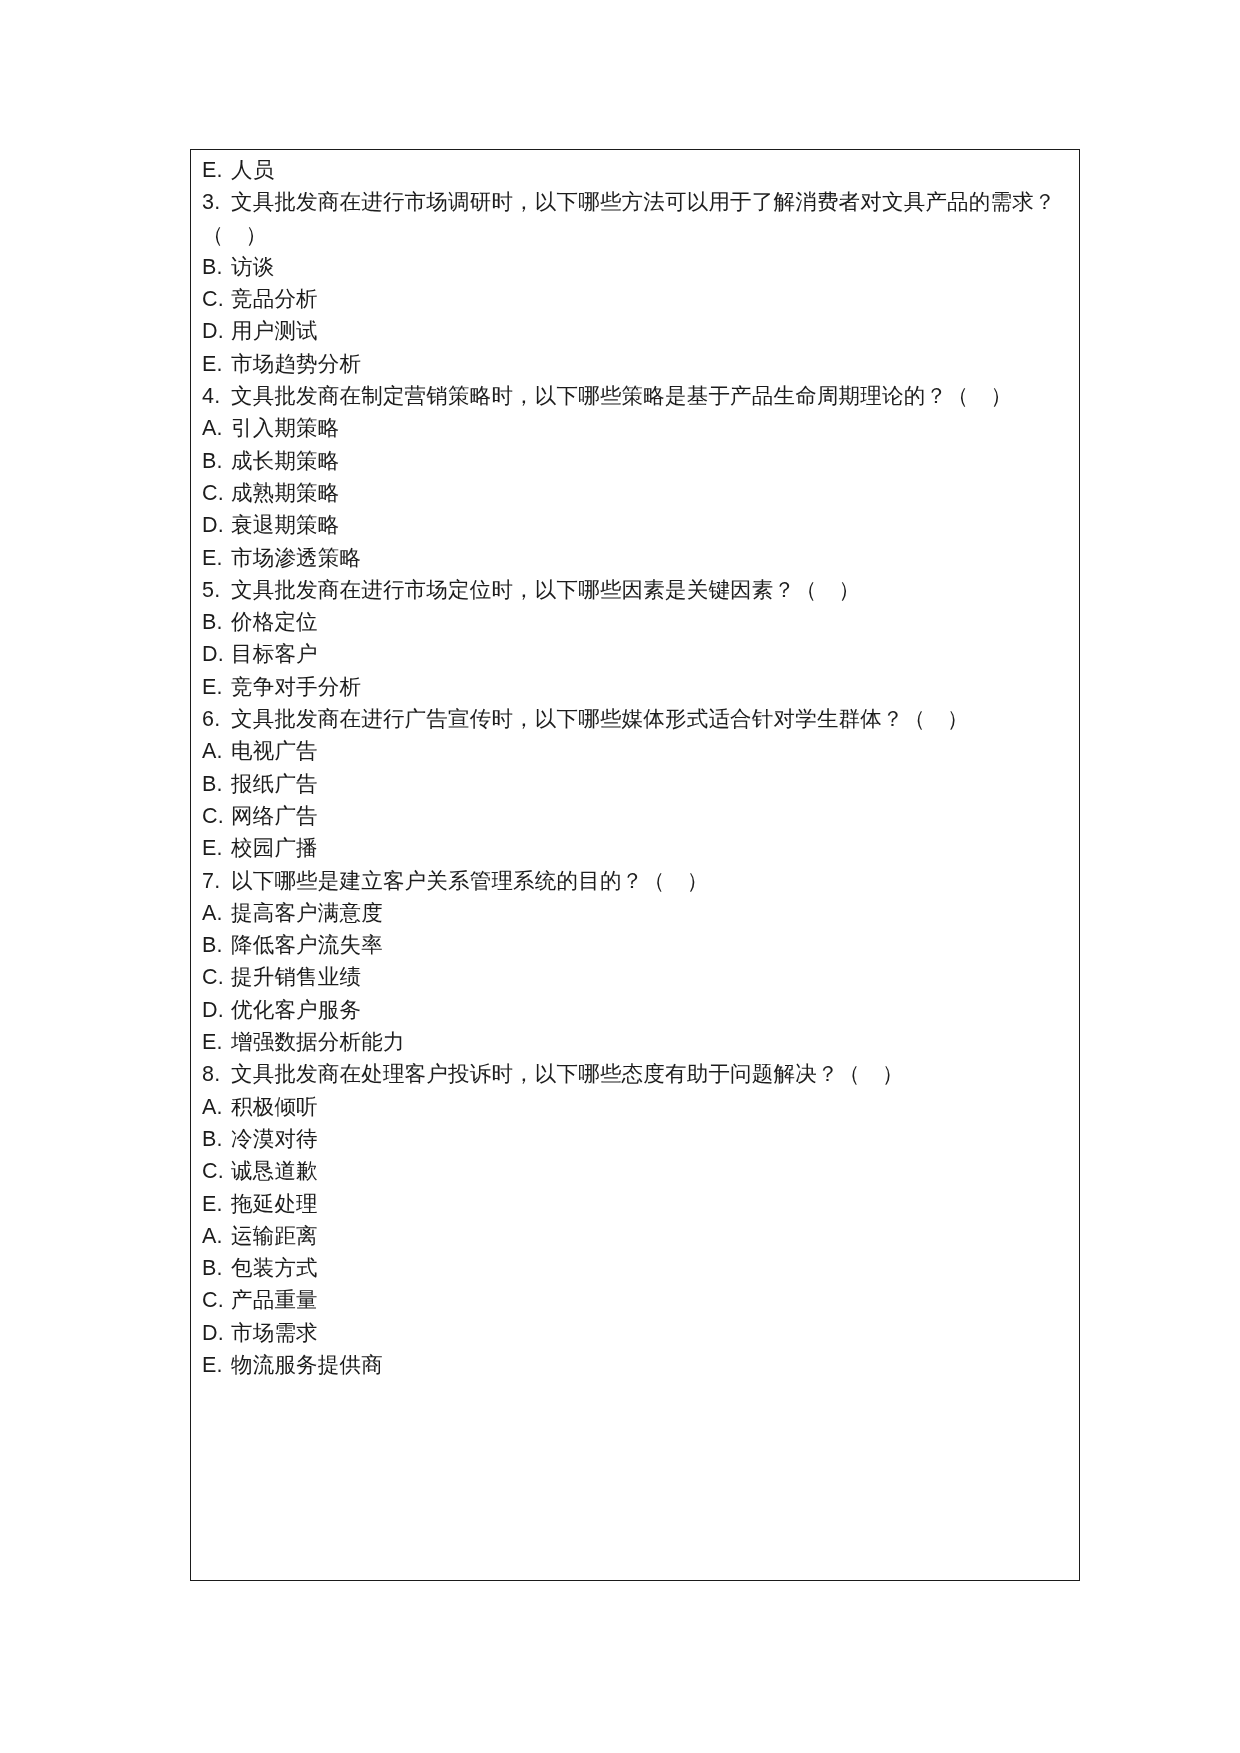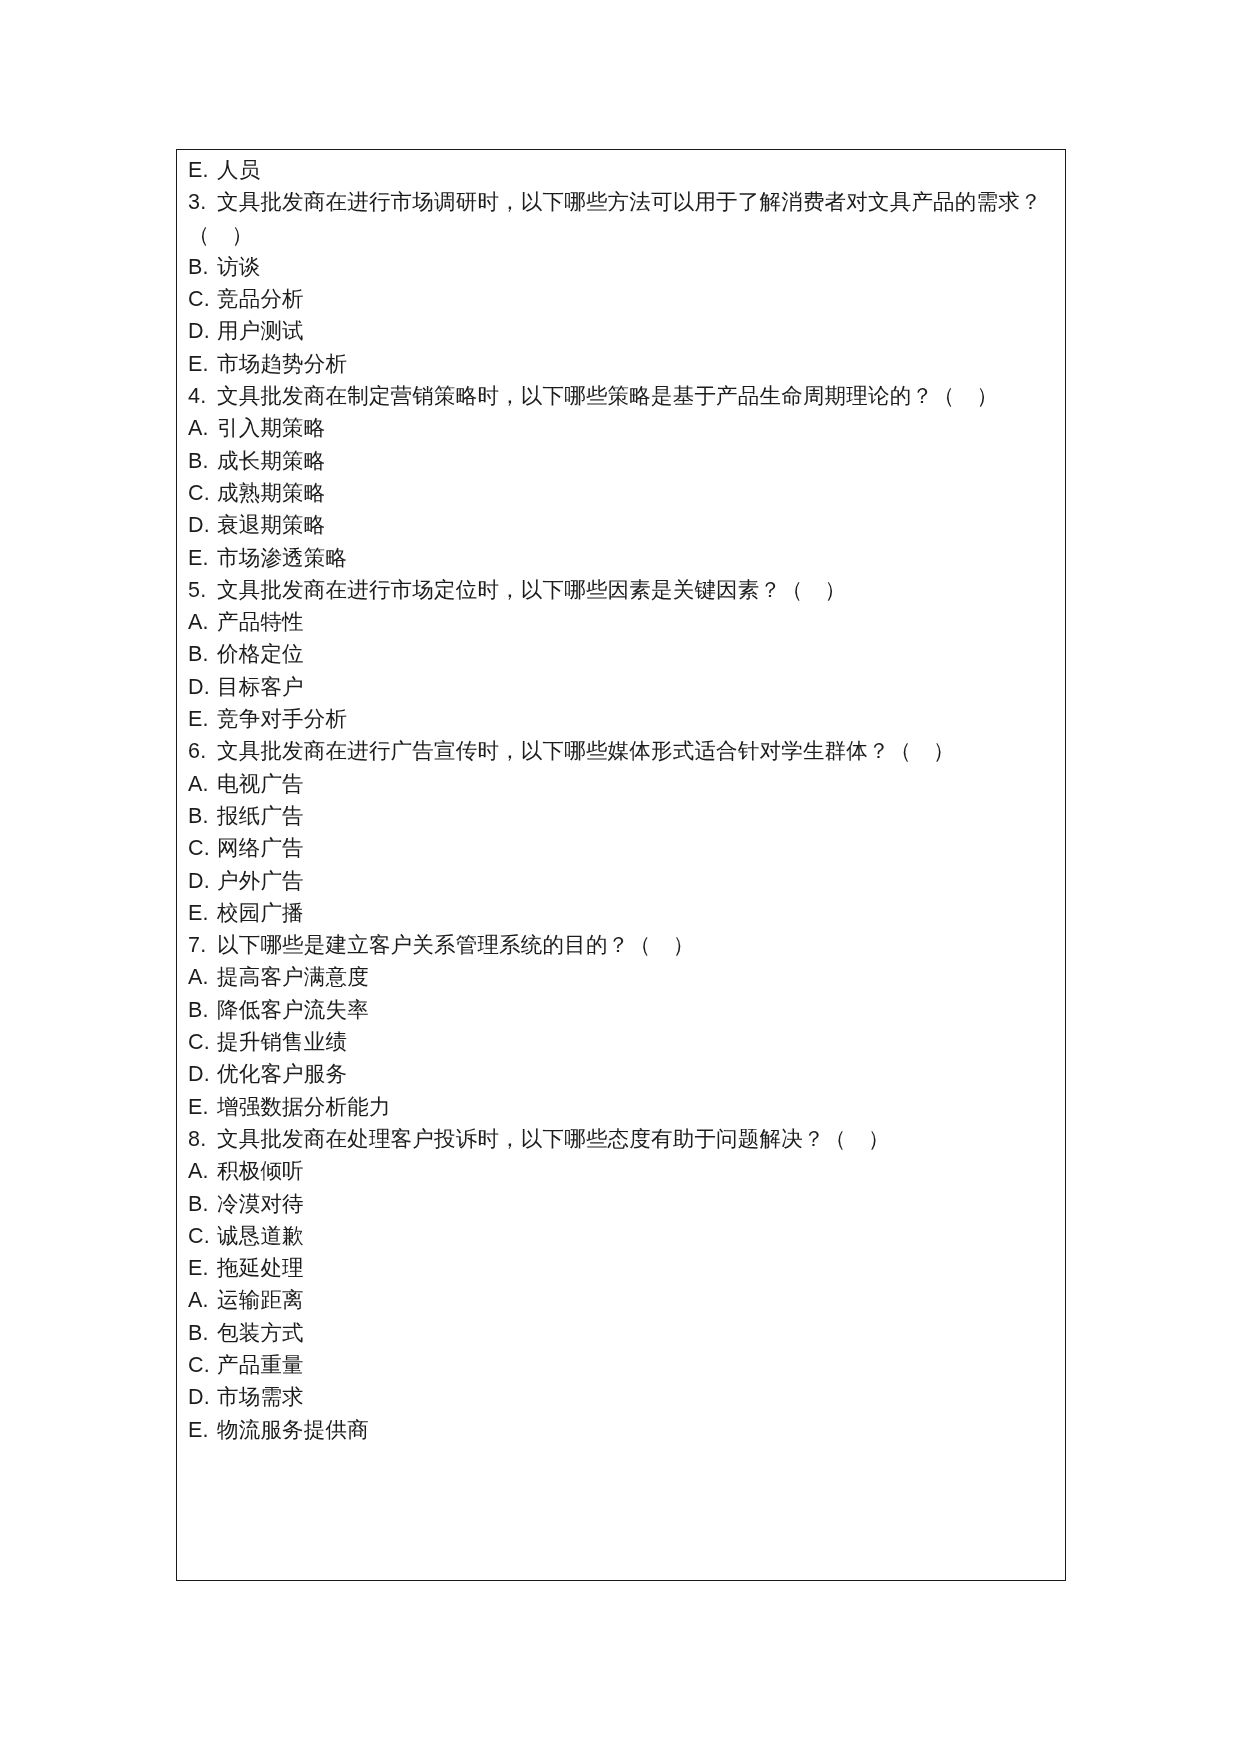--- a/index.html
+++ b/index.html
@@ -11,21 +11,21 @@
     overflow: hidden;
   }
   .page {
     position: relative;
     width: 1240px;
     height: 1753px;
     background: #ffffff;
   }
   .sheet {
     position: absolute;
-    left: 176px;
+    left: 190px;
     top: 149px;
     width: 890px;
     height: 1432px;
     border: 1.5px solid #1b1b1b;
     background: #ffffff;
     overflow: hidden;
   }
   .lines {
     padding: 4px 10px 0 11px;
   }
@@ -63,29 +63,27 @@
         <div class="line"><span class="label">C.</span><span class="text">竞品分析</span></div>
         <div class="line"><span class="label">D.</span><span class="text">用户测试</span></div>
         <div class="line"><span class="label">E.</span><span class="text">市场趋势分析</span></div>
         <div class="line"><span class="label">4.</span><span class="text">文具批发商在制定营销策略时，以下哪些策略是基于产品生命周期理论的？（　）</span></div>
         <div class="line"><span class="label">A.</span><span class="text">引入期策略</span></div>
         <div class="line"><span class="label">B.</span><span class="text">成长期策略</span></div>
         <div class="line"><span class="label">C.</span><span class="text">成熟期策略</span></div>
         <div class="line"><span class="label">D.</span><span class="text">衰退期策略</span></div>
         <div class="line"><span class="label">E.</span><span class="text">市场渗透策略</span></div>
         <div class="line"><span class="label">5.</span><span class="text">文具批发商在进行市场定位时，以下哪些因素是关键因素？（　）</span></div>
-        <div class="line"><span class="label">A.</span><span class="text">产品特性</span></div>
         <div class="line"><span class="label">B.</span><span class="text">价格定位</span></div>
         <div class="line"><span class="label">D.</span><span class="text">目标客户</span></div>
         <div class="line"><span class="label">E.</span><span class="text">竞争对手分析</span></div>
         <div class="line"><span class="label">6.</span><span class="text">文具批发商在进行广告宣传时，以下哪些媒体形式适合针对学生群体？（　）</span></div>
         <div class="line"><span class="label">A.</span><span class="text">电视广告</span></div>
         <div class="line"><span class="label">B.</span><span class="text">报纸广告</span></div>
         <div class="line"><span class="label">C.</span><span class="text">网络广告</span></div>
-        <div class="line"><span class="label">D.</span><span class="text">户外广告</span></div>
         <div class="line"><span class="label">E.</span><span class="text">校园广播</span></div>
         <div class="line"><span class="label">7.</span><span class="text">以下哪些是建立客户关系管理系统的目的？（　）</span></div>
         <div class="line"><span class="label">A.</span><span class="text">提高客户满意度</span></div>
         <div class="line"><span class="label">B.</span><span class="text">降低客户流失率</span></div>
         <div class="line"><span class="label">C.</span><span class="text">提升销售业绩</span></div>
         <div class="line"><span class="label">D.</span><span class="text">优化客户服务</span></div>
         <div class="line"><span class="label">E.</span><span class="text">增强数据分析能力</span></div>
         <div class="line"><span class="label">8.</span><span class="text">文具批发商在处理客户投诉时，以下哪些态度有助于问题解决？（　）</span></div>
         <div class="line"><span class="label">A.</span><span class="text">积极倾听</span></div>
         <div class="line"><span class="label">B.</span><span class="text">冷漠对待</span></div>

